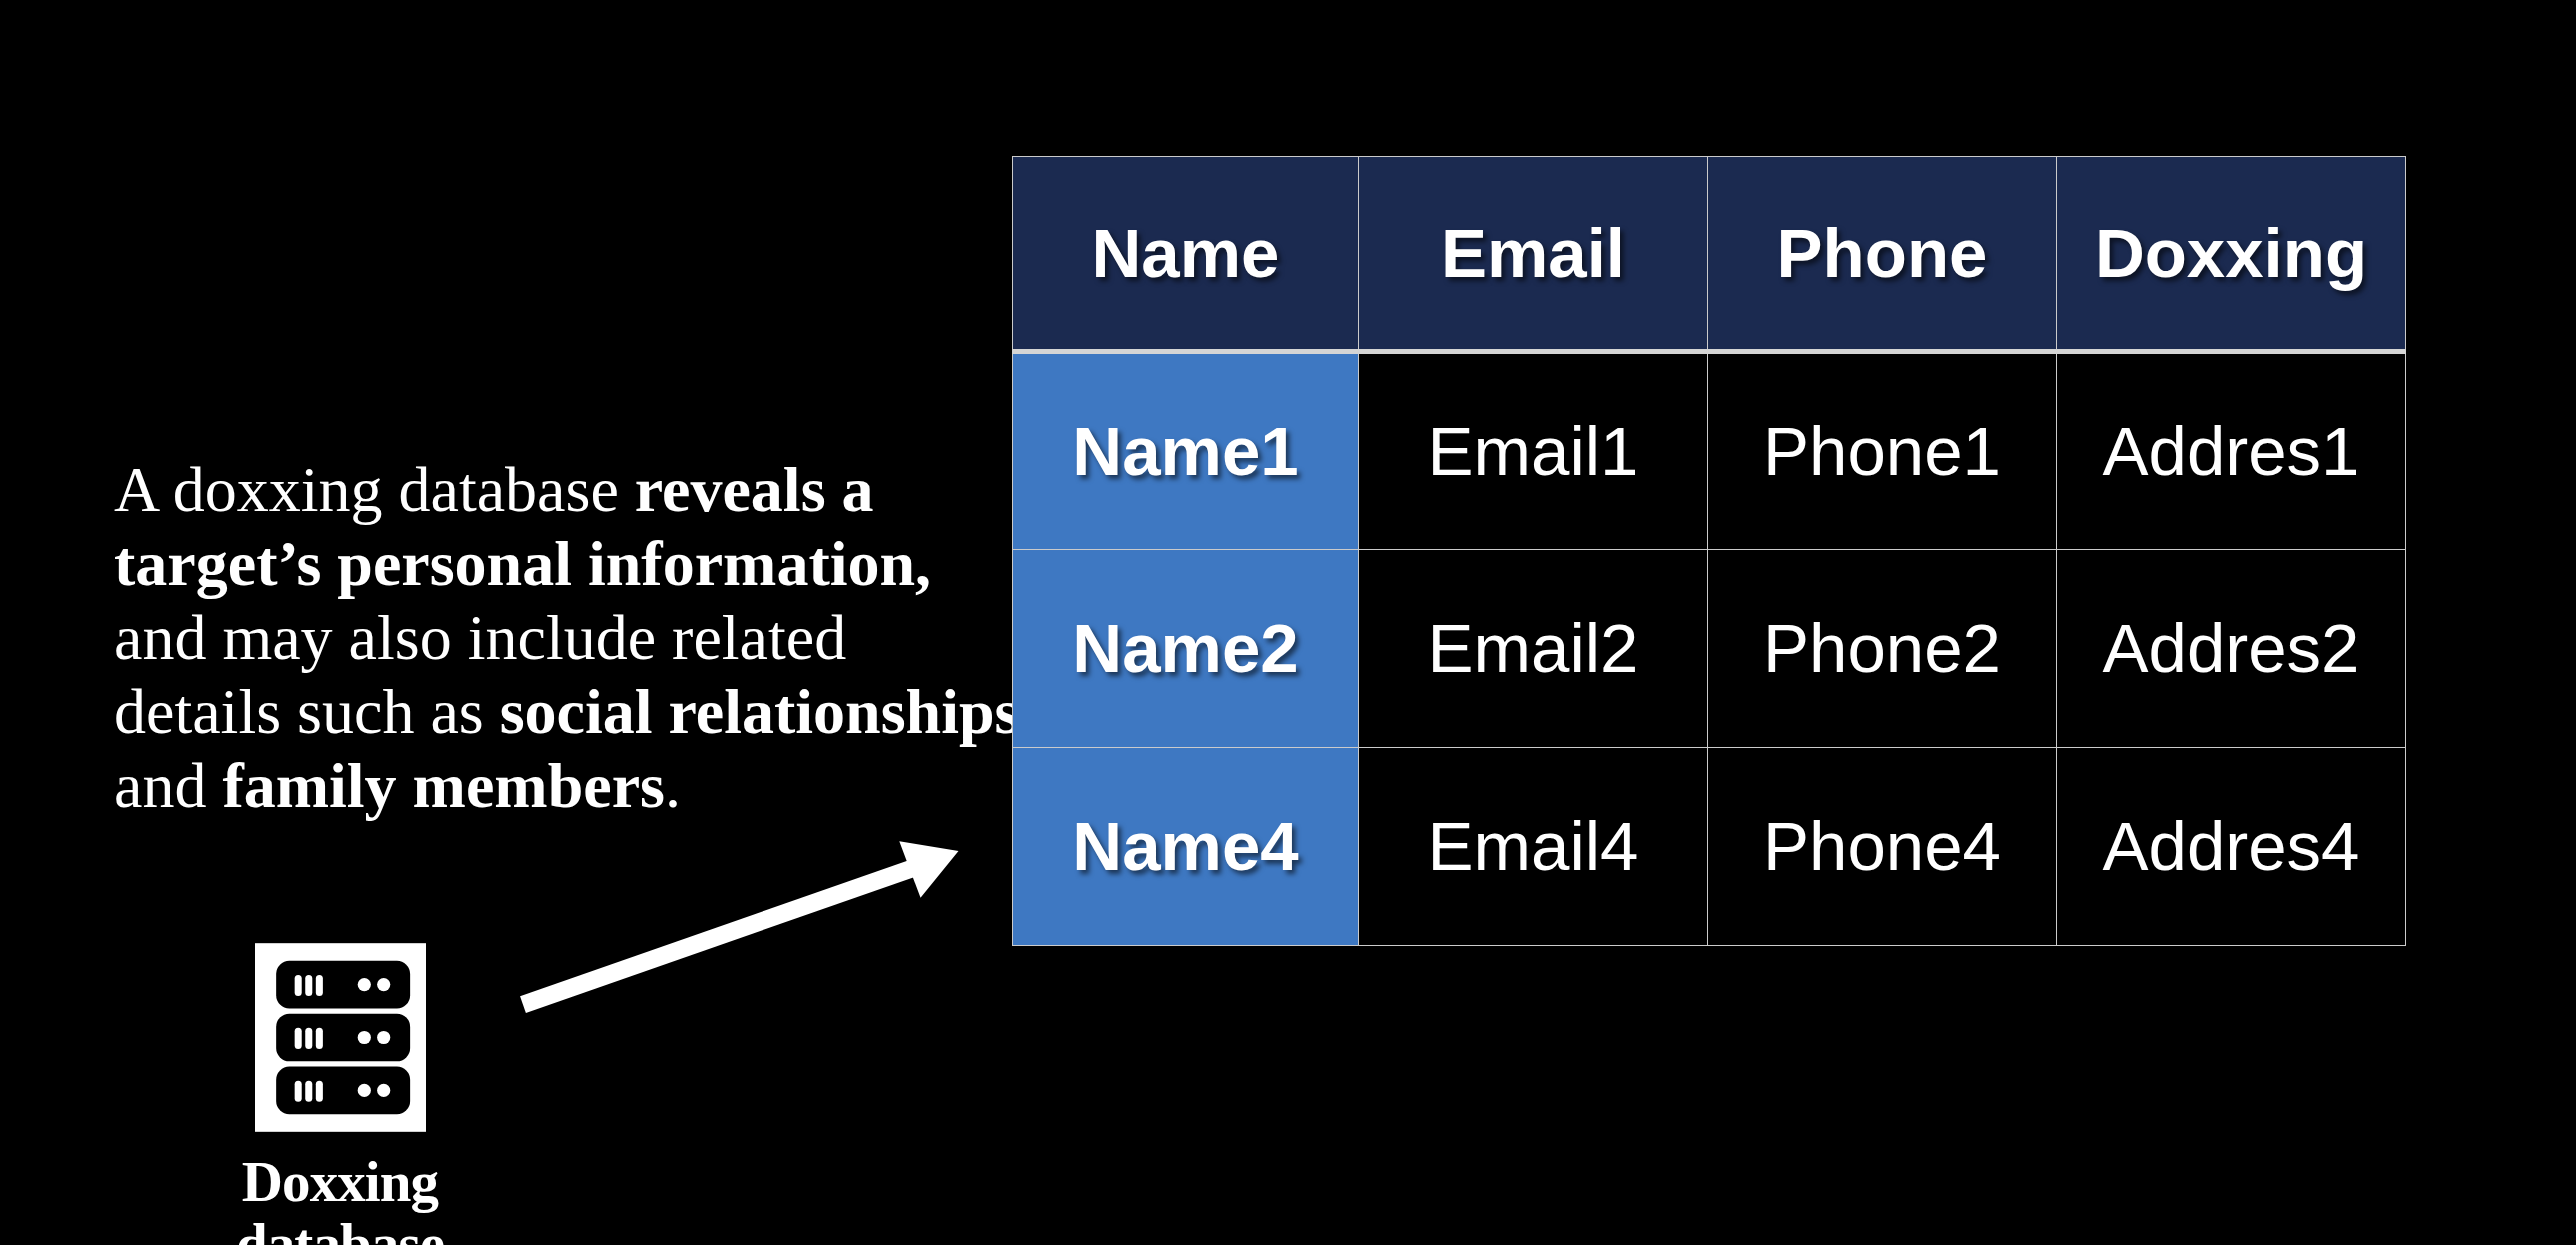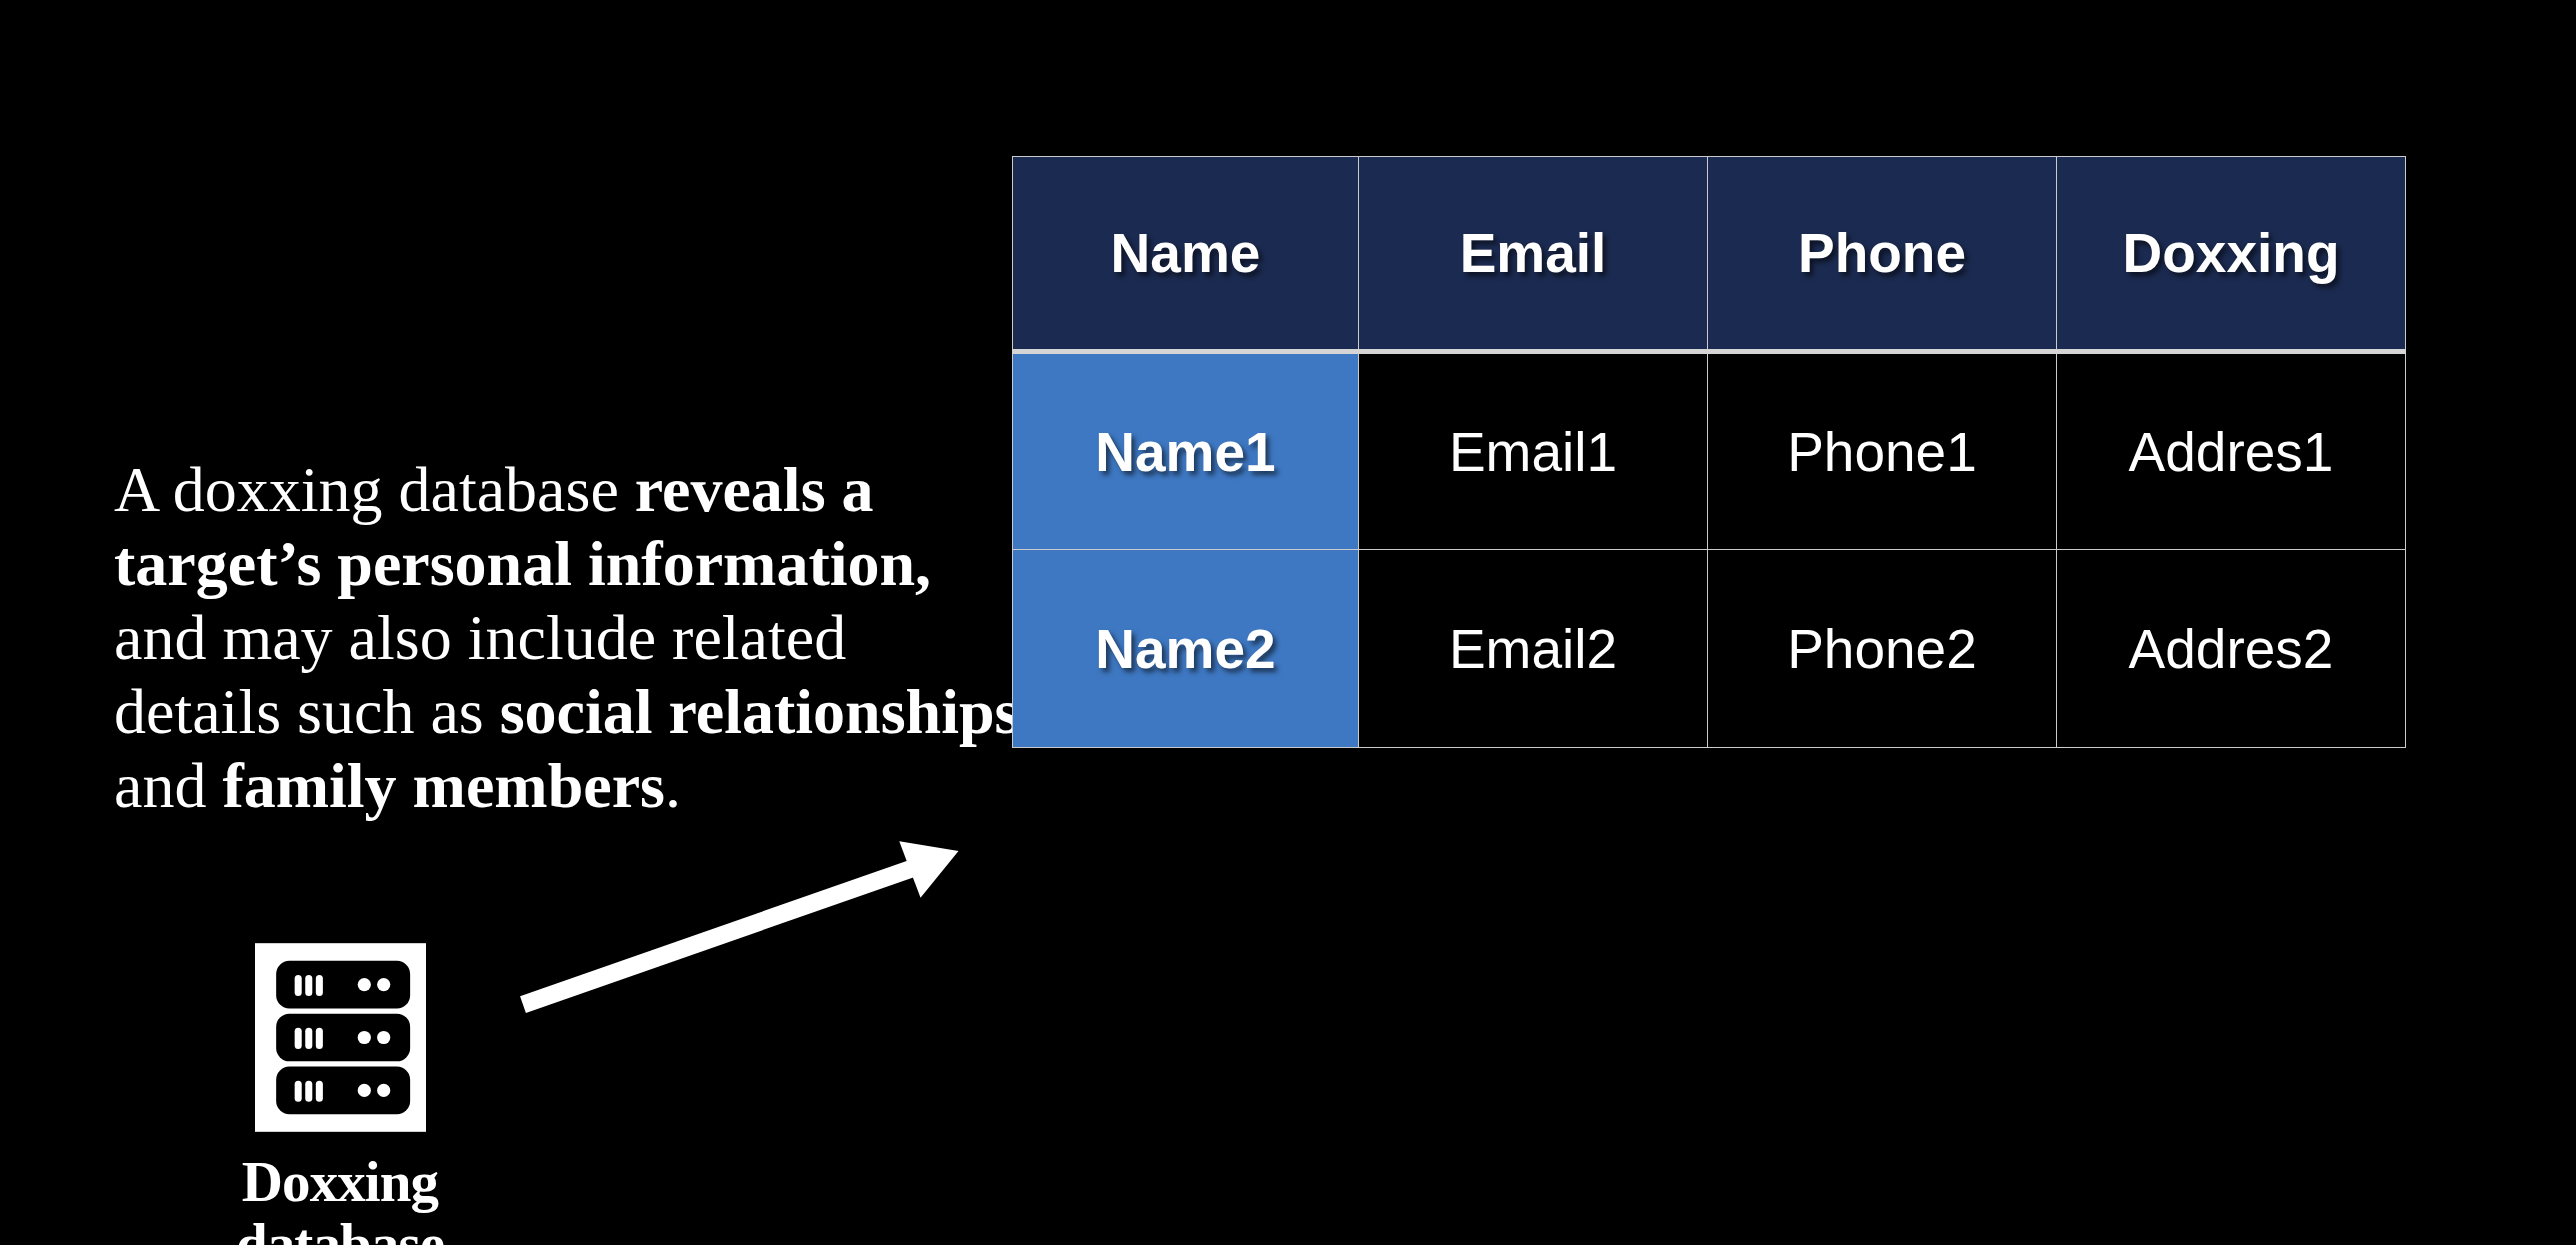--- a/index.html
+++ b/index.html
@@ -68,21 +68,21 @@
   }
   .dox-table col.c0{width:346px;}
   .dox-table col.c1{width:349px;}
   .dox-table col.c2{width:349px;}
   .dox-table col.c3{width:349px;}
   .dox-table th, .dox-table td{
     border:1.8px solid var(--grid_line);
     text-align:center;
     vertical-align:middle;
     color:var(--text);
-    font-size:55px;
+    font-size:69px;
     overflow:hidden;
   }
   .dox-table thead tr{height:195px;}
   .dox-table tbody tr{height:198px;}
   .dox-table th{
     background:var(--header_bg);
     font-weight:bold;
     border-bottom:5.3px solid #D5D5D5;
     text-shadow:3.5px 4.4px 5.3px rgba(0,0,0,0.55);
   }
@@ -161,15 +161,21 @@
       <td>Email1</td>
       <td>Phone1</td>
       <td>Addres1</td>
     </tr>
     <tr>
       <td class="name-cell">Name2</td>
       <td>Email2</td>
       <td>Phone2</td>
       <td>Addres2</td>
     </tr>
+    <tr>
+      <td class="name-cell">Name4</td>
+      <td>Email4</td>
+      <td>Phone4</td>
+      <td>Addres4</td>
+    </tr>
   </tbody>
 </table>
 
 
 </body></html>

